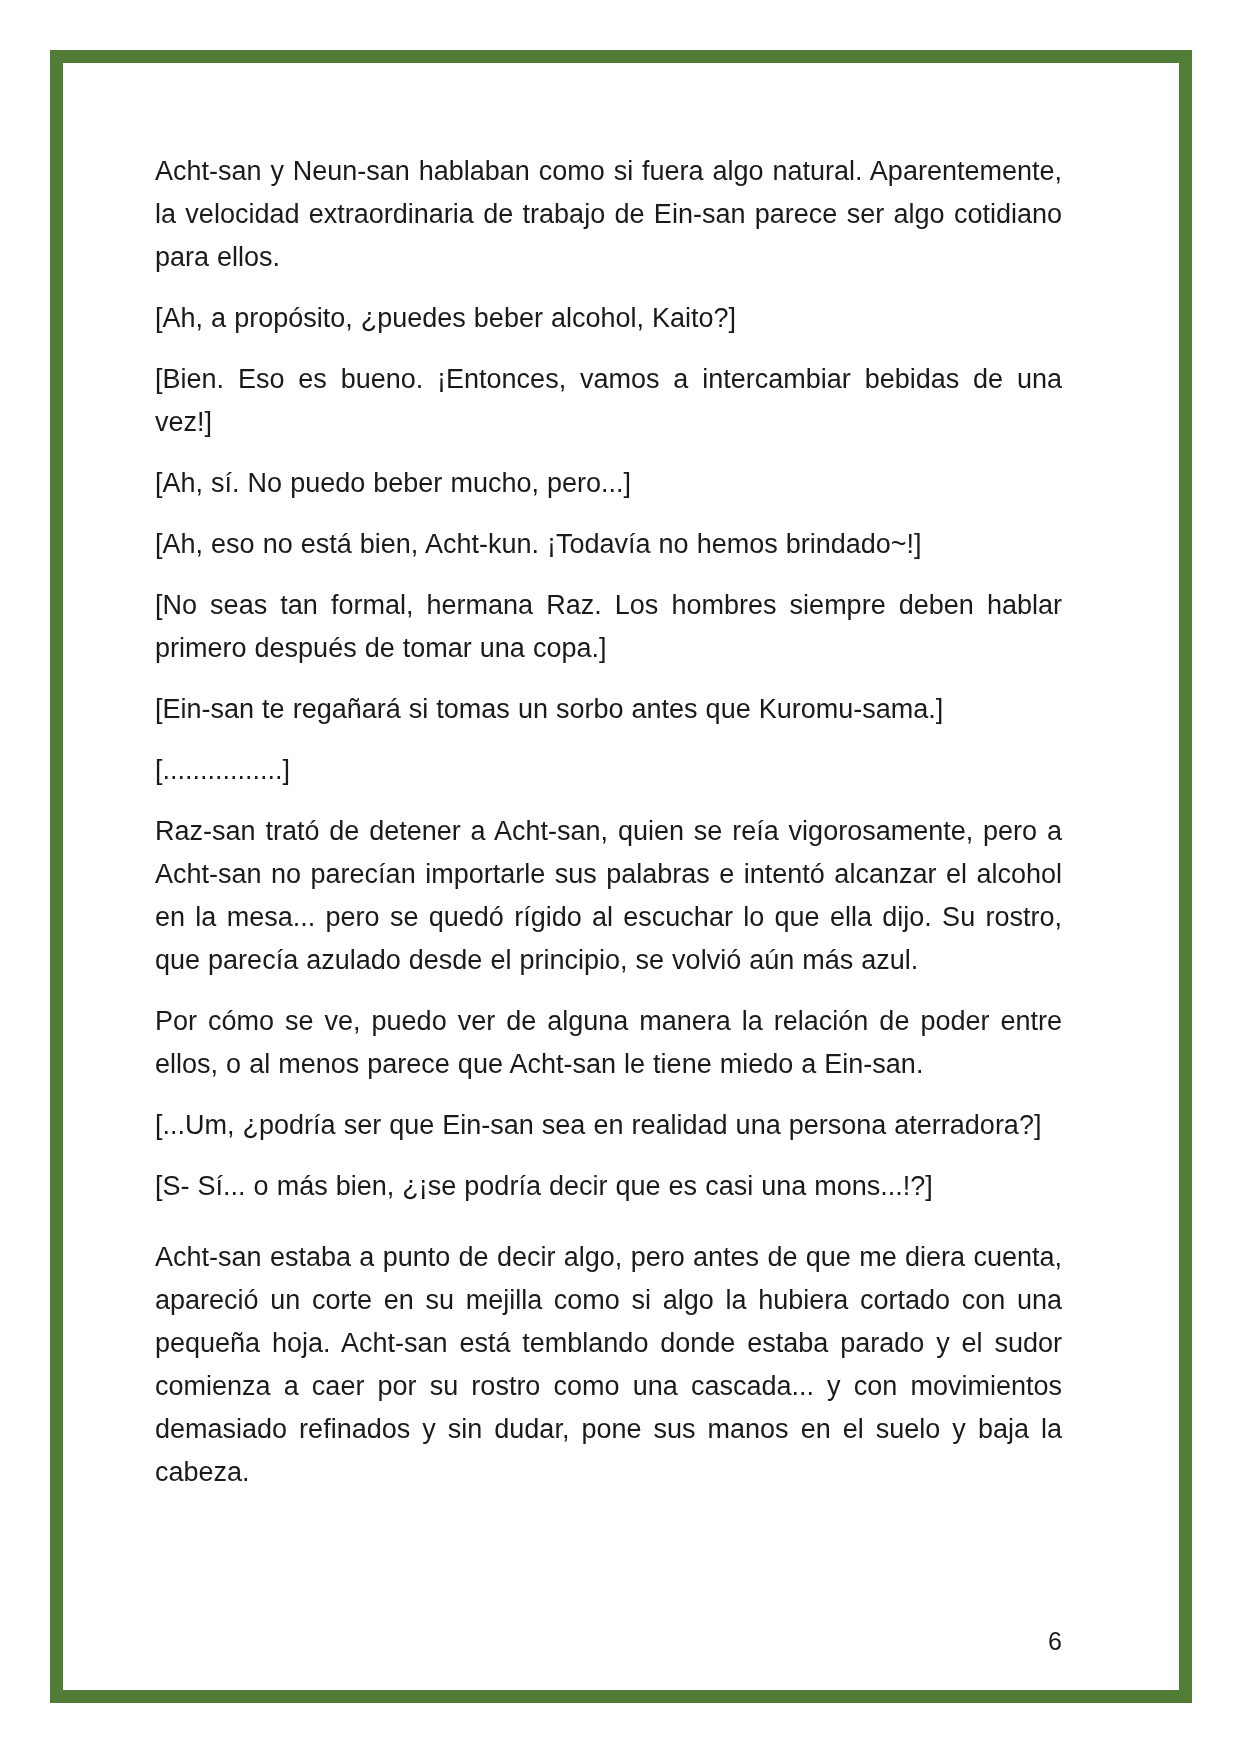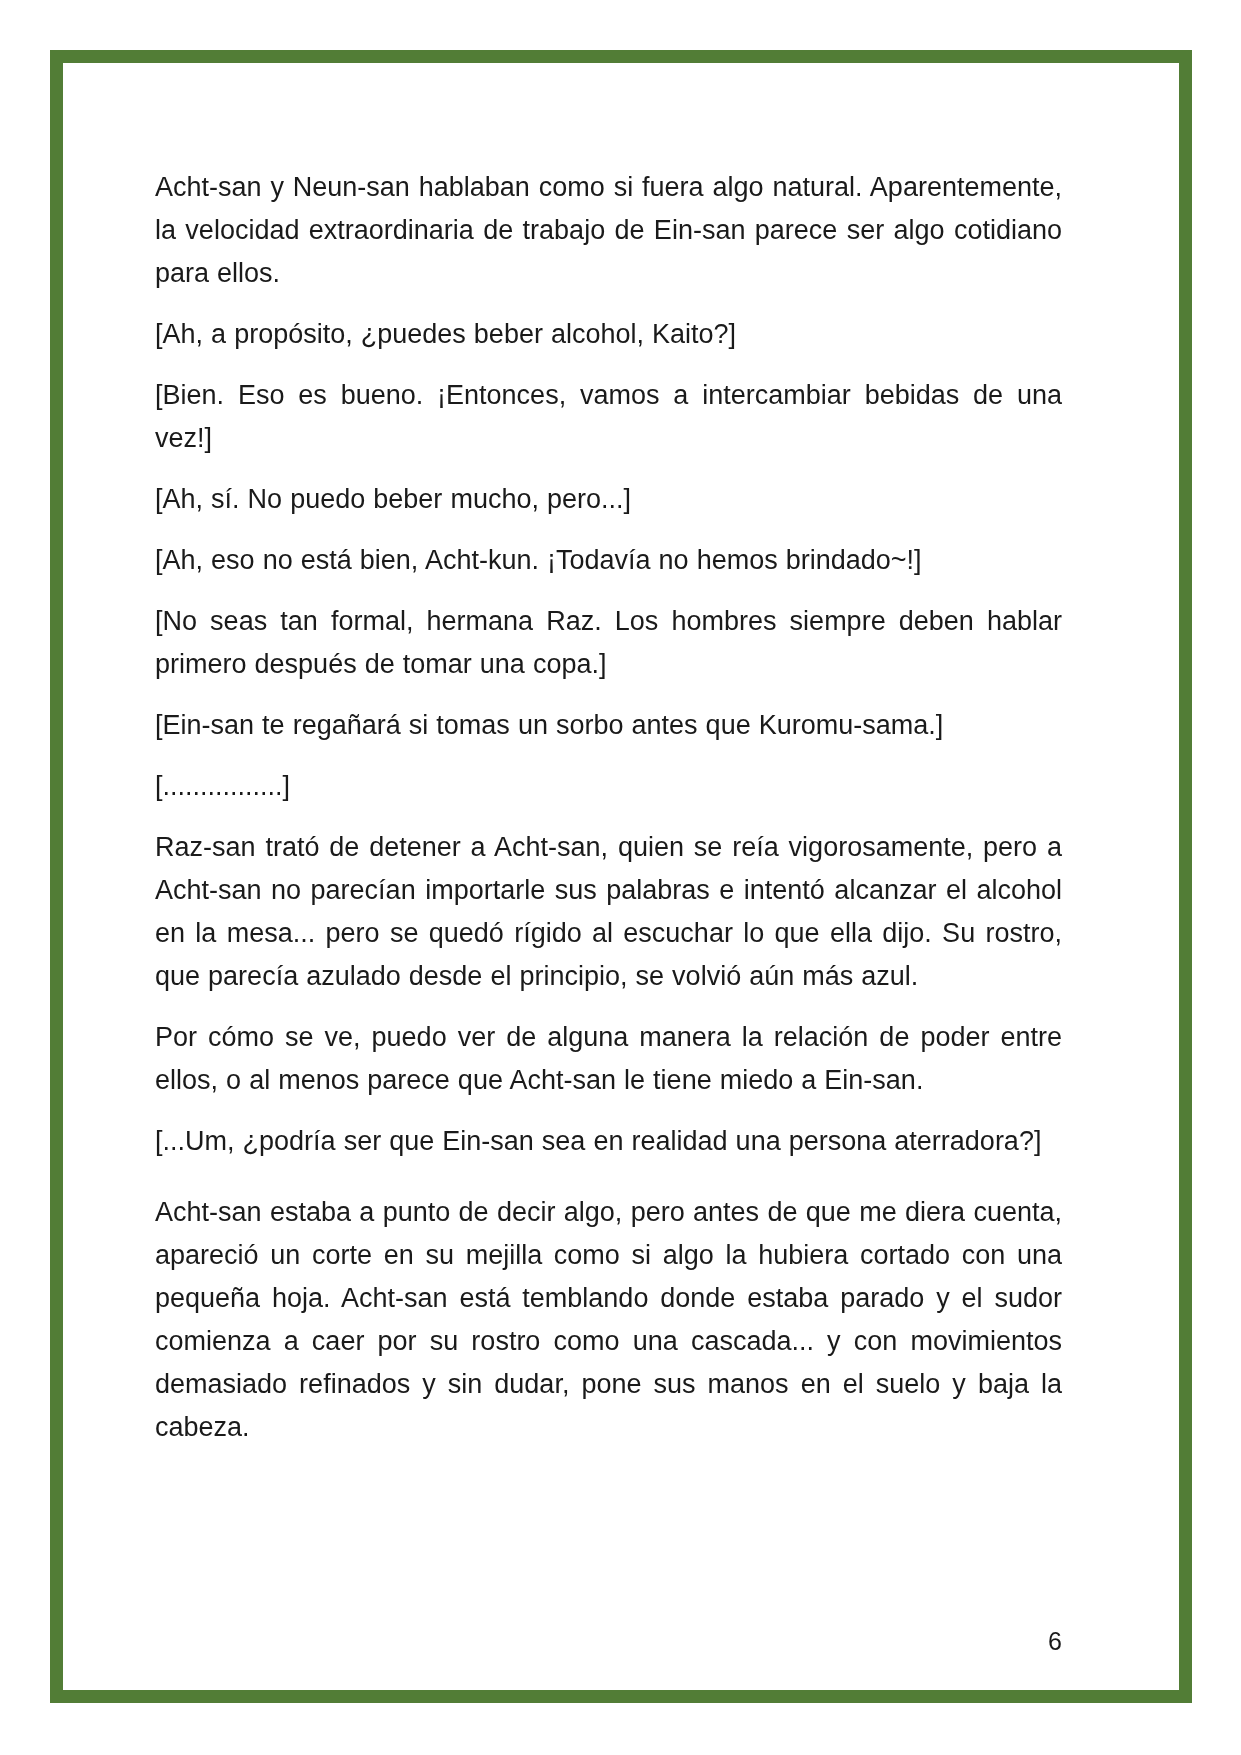--- a/index.html
+++ b/index.html
@@ -20,21 +20,21 @@
     top: 50px;
     width: 1142px;
     height: 1653px;
     border: 13px solid #527d36;
     box-sizing: border-box;
     background: transparent;
   }
   .text-content {
     position: absolute;
     left: 155px;
-    top: 166px;
+    top: 150px;
     width: 907px;
   }
   .para {
     margin: 0 0 18px 0;
     font-size: 27px;
     line-height: 43px;
     text-align: justify;
     text-justify: inter-word;
     color: #1a1a1a;
     word-spacing: 0.02em;
@@ -64,16 +64,17 @@
     <p class="para dialogue" style="color: rgb(26, 26, 26);">[Ah, a propósito, ¿puedes beber alcohol, Kaito?]</p>
     <p class="para dialogue" style="color: rgb(26, 26, 26);">[Bien. Eso es bueno. ¡Entonces, vamos a intercambiar bebidas de una vez!]</p>
     <p class="para dialogue" style="color: rgb(26, 26, 26);">[Ah, sí. No puedo beber mucho, pero...]</p>
     <p class="para dialogue" style="color: rgb(26, 26, 26);">[Ah, eso no está bien, Acht-kun. ¡Todavía no hemos brindado~!]</p>
     <p class="para dialogue" style="color: rgb(26, 26, 26);">[No seas tan formal, hermana Raz. Los hombres siempre deben hablar primero después de tomar una copa.]</p>
     <p class="para dialogue" style="color: rgb(26, 26, 26);">[Ein-san te regañará si tomas un sorbo antes que Kuromu-sama.]</p>
     <p class="para dialogue" style="color: rgb(26, 26, 26);">[................]</p>
     <p class="para narration" style="color: rgb(26, 26, 26);">Raz-san trató de detener a Acht-san, quien se reía vigorosamente, pero a Acht-san no parecían importarle sus palabras e intentó alcanzar el alcohol en la mesa... pero se quedó rígido al escuchar lo que ella dijo. Su rostro, que parecía azulado desde el principio, se volvió aún más azul.</p>
     <p class="para narration" style="color: rgb(26, 26, 26);">Por cómo se ve, puedo ver de alguna manera la relación de poder entre ellos, o al menos parece que Acht-san le tiene miedo a Ein-san.</p>
     <p class="para dialogue" style="color: rgb(26, 26, 26);">[...Um, ¿podría ser que Ein-san sea en realidad una persona aterradora?]</p>
+    <p class="para dialogue" style="color: rgb(26, 26, 26);">[S- Sí... o más bien, ¿¡se podría decir que es casi una mons...!?]</p>
     <p class="para narration" style="color: rgb(26, 26, 26);">Acht-san estaba a punto de decir algo, pero antes de que me diera cuenta, apareció un corte en su mejilla como si algo la hubiera cortado con una pequeña hoja. Acht-san está temblando donde estaba parado y el sudor comienza a caer por su rostro como una cascada... y con movimientos demasiado refinados y sin dudar, pone sus manos en el suelo y baja la cabeza.</p>
   </div>
 
 <div class="page-footer" style="color: rgb(26, 26, 26);">6</div>
 
 </body></html>

